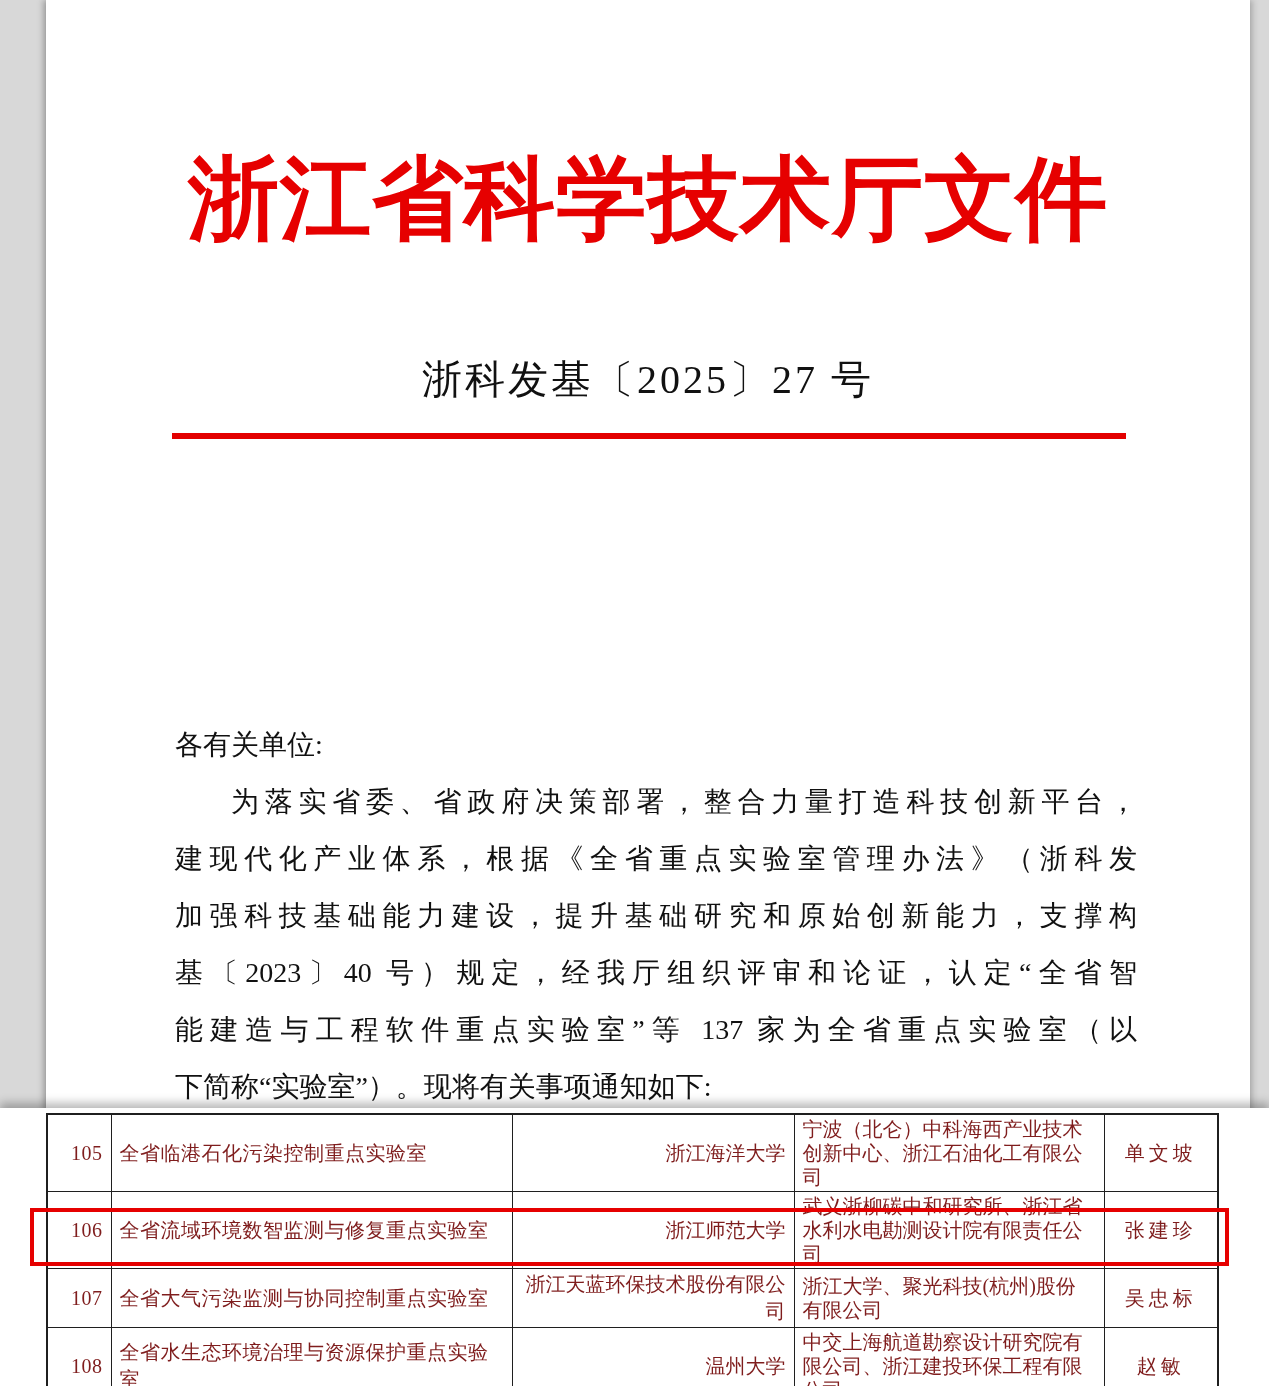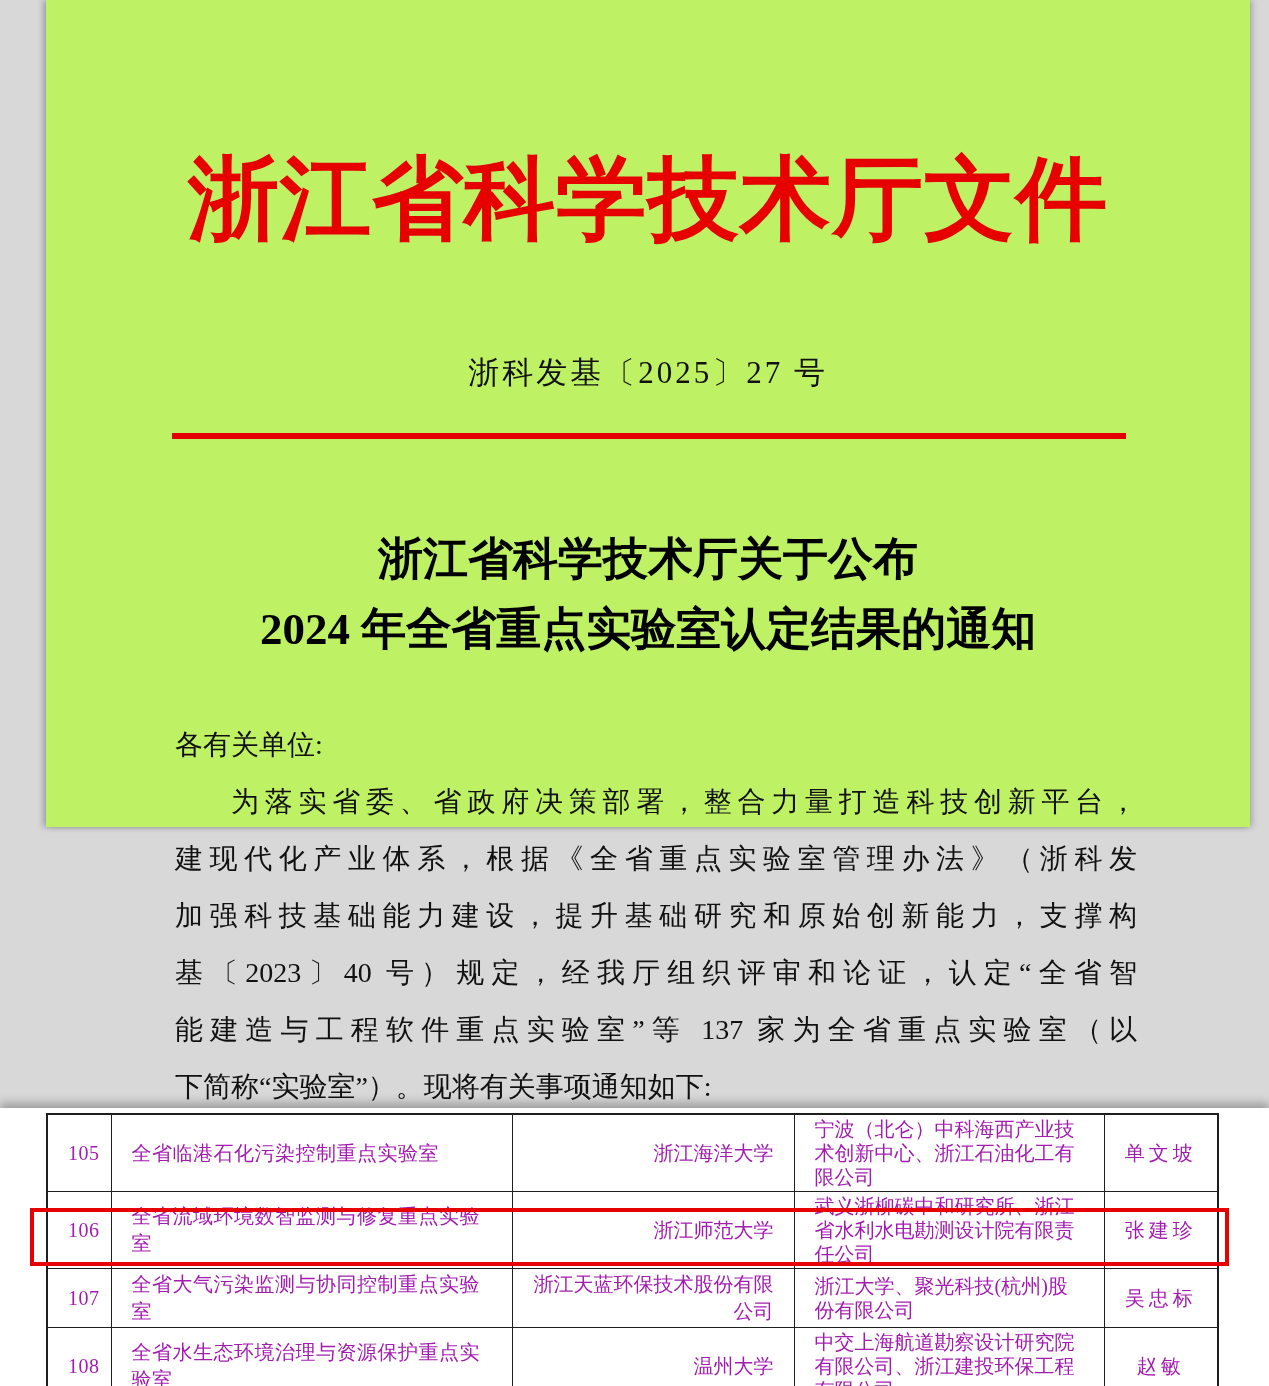--- a/index.html
+++ b/index.html
@@ -8,39 +8,39 @@
     background: #d8d8d8;
     position: relative;
     overflow: hidden;
     font-family: "Liberation Serif", "DejaVu Serif", serif;
     color: #1c1c1c;
   }
   
   .page {
     position: absolute;
     left: 46px; top: 0;
-    width: 1204px; height: 827px;
-    background: #bef264;
+    width: 1204px; height: 1112px;
+    background: #ffffff;
     box-shadow: -3px 0 6px rgba(0,0,0,0.25), 3px 0 6px rgba(0,0,0,0.18);
   }
   .org-title {
     position: absolute;
     left: 0; top: 138px; width: 100%;
     text-align: center;
     font-size: 91px;
     font-weight: 900;
     letter-spacing: 1px;
     color: #e60000;
     white-space: nowrap;
   }
   .doc-number {
     position: absolute;
     left: 0; top: 352px; width: 100%;
     text-align: center;
-    font-size: 31px;
+    font-size: 40px;
     letter-spacing: 3px;
     color: #111;
     white-space: nowrap;
   }
   .red-rule {
     position: absolute;
     left: 126px; top: 433px;
     width: 954px; height: 6px;
     background: #e30000;
   }
@@ -77,22 +77,22 @@
     position: absolute;
     left: 46px; top: 5px;
     border-collapse: collapse;
     table-layout: fixed;
     width: 1171px;
     border: 2.5px solid #1f1f1f;
   }
   table.lab-table td {
     border: 1.5px solid #1f1f1f;
     font-size: 20px;
-    color: #a21caf;
-    padding: 2px 20px;
+    color: #7f1d1d;
+    padding: 2px 8px;
     overflow: hidden;
   }
   col.c-no { width: 64px; }
   col.c-lab { width: 401px; }
   col.c-org { width: 282px; }
   col.c-partners { width: 310px; }
   col.c-dir { width: 114px; }
   td.no { text-align: right; font-size: 21px; letter-spacing: 0.5px; }
   td.lab { padding-left: 12px; letter-spacing: 0.5px; }
   td.org { padding-left: 9px; font-size: 19.5px; text-align: right; }
@@ -111,24 +111,20 @@
     pointer-events: none;
   }
 </style>
 </head>
 <body>
 
 <div class="page">
   <div class="org-title">浙江省科学技术厅文件</div>
   <div class="doc-number">浙科发基〔2025〕27 号</div>
   <div class="red-rule"></div>
-  <div class="heading">
-    <div class="h-line">浙江省科学技术厅关于公布</div>
-    <div class="h-line">2024 年全省重点实验室认定结果的通知</div>
-  </div>
   <div class="body-block">
     <div class="salutation">各有关单位:</div>
     <div class="p-line first">为落实省委、省政府决策部署，整合力量打造科技创新平台，</div>
     <div class="p-line">建现代化产业体系，根据《全省重点实验室管理办法》（浙科发</div>
     <div class="p-line">加强科技基础能力建设，提升基础研究和原始创新能力，支撑构</div>
     <div class="p-line">基〔2023〕40 号）规定，经我厅组织评审和论证，认定“全省智</div>
     <div class="p-line">能建造与工程软件重点实验室”等 137 家为全省重点实验室（以</div>
     <div class="p-line last">下简称“实验室”）。现将有关事项通知如下:</div>
   </div>
 </div>

